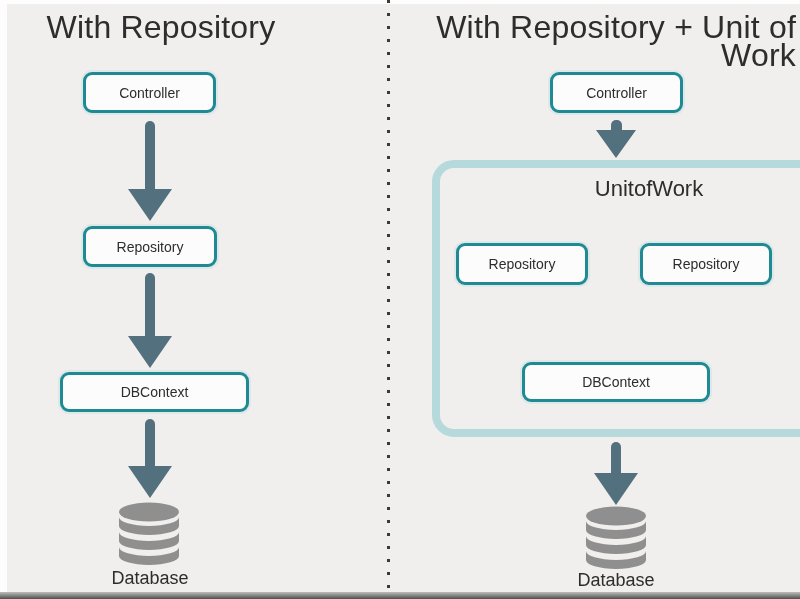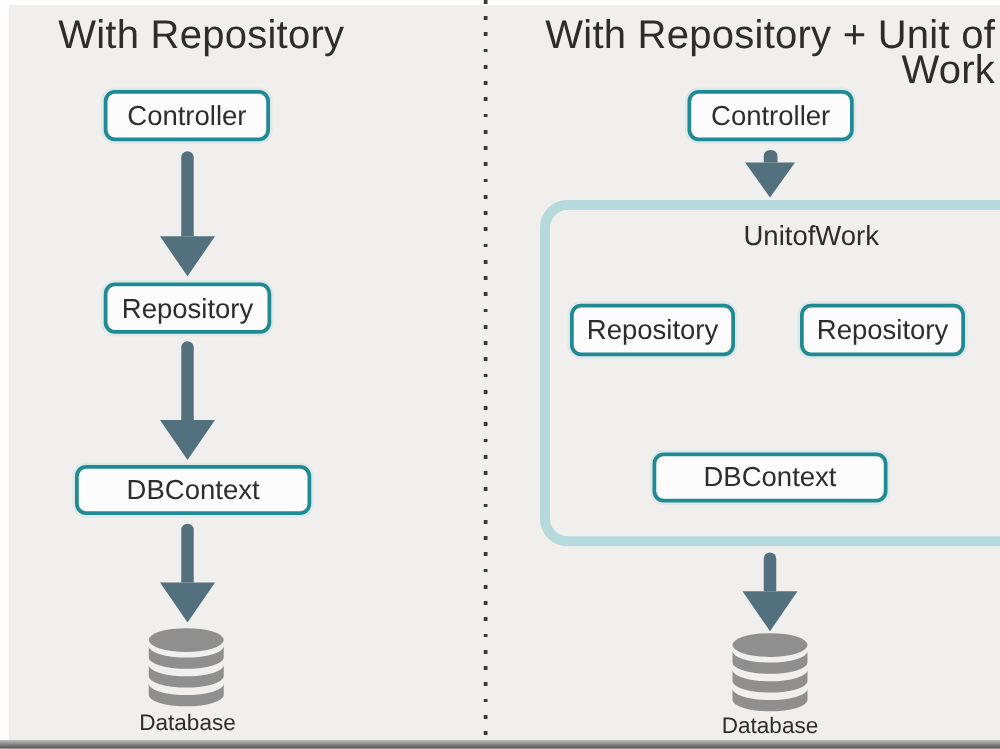--- a/index.html
+++ b/index.html
@@ -29,21 +29,21 @@
   }
   .col-title{
     font-size:32px;line-height:28px;text-align:center;color:var(--text);
     letter-spacing:0.2px;
   }
   .node{
     background:#fcfcfc;
     border:3px solid var(--box-border);
     border-radius:9px;
     display:flex;align-items:center;justify-content:center;
-    font-size:22px;color:var(--text);
+    font-size:14px;color:var(--text);
     box-shadow:0 0 0 2px rgba(185,220,224,0.35);
   }
   .arrow{display:flex;flex-direction:column;align-items:center;}
   .arrow .shaft{width:10px;background:var(--arrow);border-radius:5px 5px 0 0;}
   .arrow .head{
     width:0;height:0;
     border-left:22px solid transparent;
     border-right:22px solid transparent;
     border-top:32px solid var(--arrow);
   }

